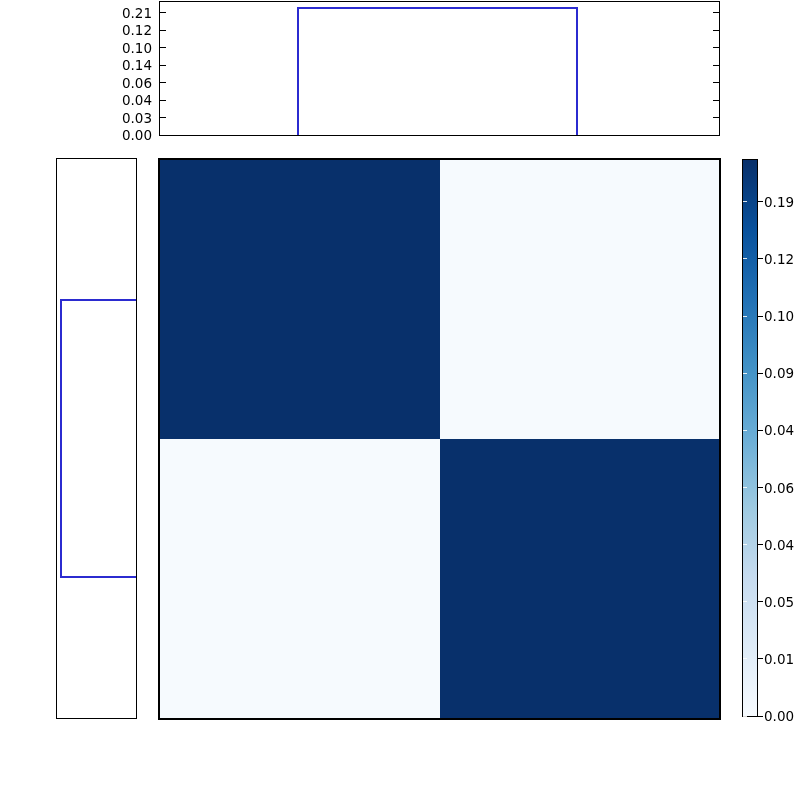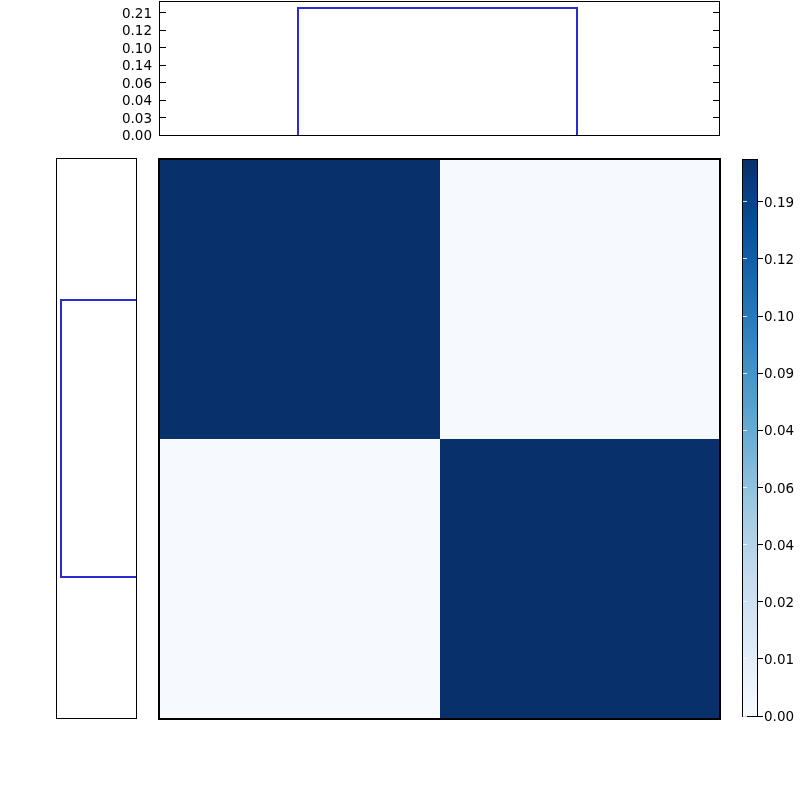--- a/index.html
+++ b/index.html
@@ -80,21 +80,21 @@
   <div id="colorbar" class="panel" style="background: linear-gradient(to top, rgb(247, 251, 255) 0%, rgb(222, 235, 247) 12.5%, rgb(198, 219, 239) 25%, rgb(158, 202, 225) 37.5%, rgb(107, 174, 214) 50%, rgb(66, 146, 198) 62.5%, rgb(33, 113, 181) 75%, rgb(8, 81, 156) 87.5%, rgb(8, 48, 107) 100%);">
     <div id="cbar-ticks">
         <div class="cbar-tick-out" style="top: calc(100% - 0.5px);"></div>
         <div class="cbar-tick-in" style="top: calc(100% - 0.5px);"></div>
         <div class="cbar-label" style="top: 100%;">0.00</div>
         <div class="cbar-tick-out" style="top: calc(89.7436% - 0.5px);"></div>
         <div class="cbar-tick-in" style="top: calc(89.7436% - 0.5px);"></div>
         <div class="cbar-label" style="top: 89.7436%;">0.01</div>
         <div class="cbar-tick-out" style="top: calc(79.4179% - 0.5px);"></div>
         <div class="cbar-tick-in" style="top: calc(79.4179% - 0.5px);"></div>
-        <div class="cbar-label" style="top: 79.4179%;">0.02</div>
+        <div class="cbar-label" style="top: 79.4179%;">0.05</div>
         <div class="cbar-tick-out" style="top: calc(69.1615% - 0.5px);"></div>
         <div class="cbar-tick-in" style="top: calc(69.1615% - 0.5px);"></div>
         <div class="cbar-label" style="top: 69.1615%;">0.04</div>
         <div class="cbar-tick-out" style="top: calc(58.9051% - 0.5px);"></div>
         <div class="cbar-tick-in" style="top: calc(58.9051% - 0.5px);"></div>
         <div class="cbar-label" style="top: 58.9051%;">0.06</div>
         <div class="cbar-tick-out" style="top: calc(48.5793% - 0.5px);"></div>
         <div class="cbar-tick-in" style="top: calc(48.5793% - 0.5px);"></div>
         <div class="cbar-label" style="top: 48.5793%;">0.04</div>
         <div class="cbar-tick-out" style="top: calc(38.3229% - 0.5px);"></div>

